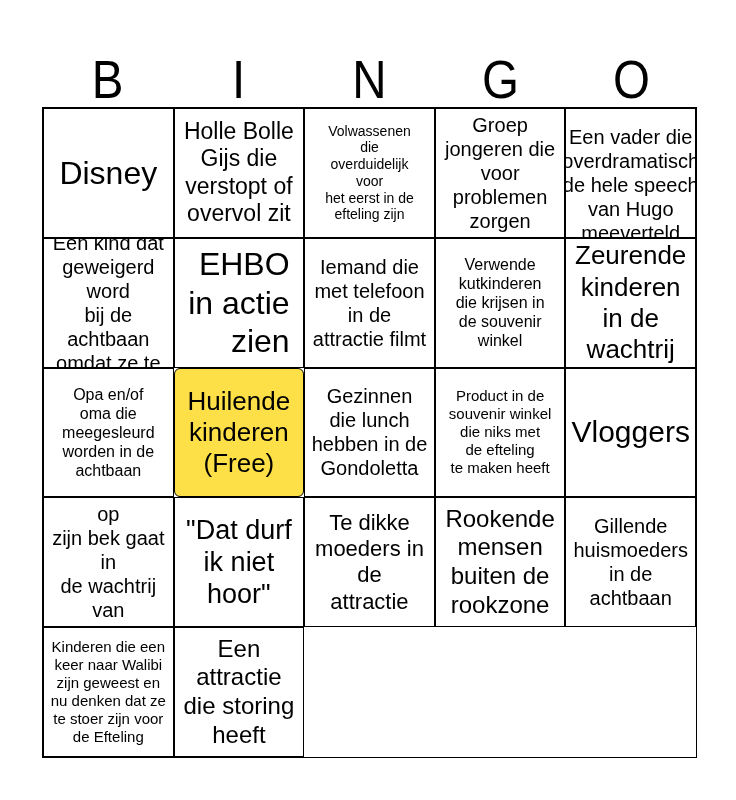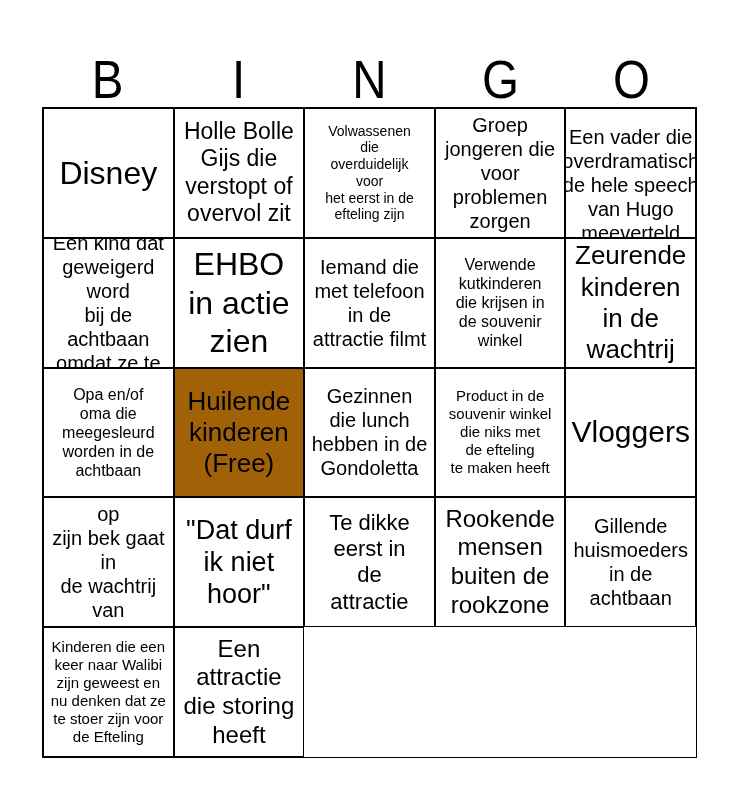--- a/index.html
+++ b/index.html
@@ -69,21 +69,21 @@
   .fs16 { font-size: 20px; margin-top: 24px; }
   .fs17 { font-size: 17px; }
   .fs18 { font-size: 16px; }
   .fs20 { font-size: 20px; }
   .fs22 { font-size: 22px; }
   .fs23 { font-size: 23px; }
   .fs24 { font-size: 24px; }
   .fs26 { font-size: 26px; }
   .fs27 { font-size: 27px; }
   .fs30 { font-size: 30px; }
-  .fs32 { font-size: 32px; }
+  .fs32 { font-size: 32px; text-align: right; }
 </style>
 </head>
 <body>
 
 <div class="page">
 
   <div class="title">
     <div class="letter">B</div>
     <div class="letter">I</div>
     <div class="letter">N</div>
@@ -157,21 +157,21 @@
 wachtrij</span>
       </div>
 
     <div class="cell">
         <span class="cell-text fs18">Opa en/of
 oma die
 meegesleurd
 worden in de
 achtbaan</span>
       </div>
-    <div class="cell free" style="background: #a16207;">
+    <div class="cell free" style="background: #fde047; border-radius: 6px;">
         <span class="cell-text fs26">Huilende
 kinderen
 (Free)</span>
       </div>
     <div class="cell">
         <span class="cell-text fs20">Gezinnen
 die lunch
 hebben in de
 Gondoletta</span>
       </div>
@@ -193,21 +193,21 @@
 de Vliegende
 Gondoletta</span>
       </div>
     <div class="cell">
         <span class="cell-text fs27">"Dat durf
 ik niet
 hoor"</span>
       </div>
     <div class="cell">
         <span class="cell-text fs22">Te dikke
-eerst in
+moeders in
 de
 attractie</span>
       </div>
 
     <div class="cell">
         <span class="cell-text fs24">Rookende
 mensen
 buiten de
 rookzone</span>
       </div>

